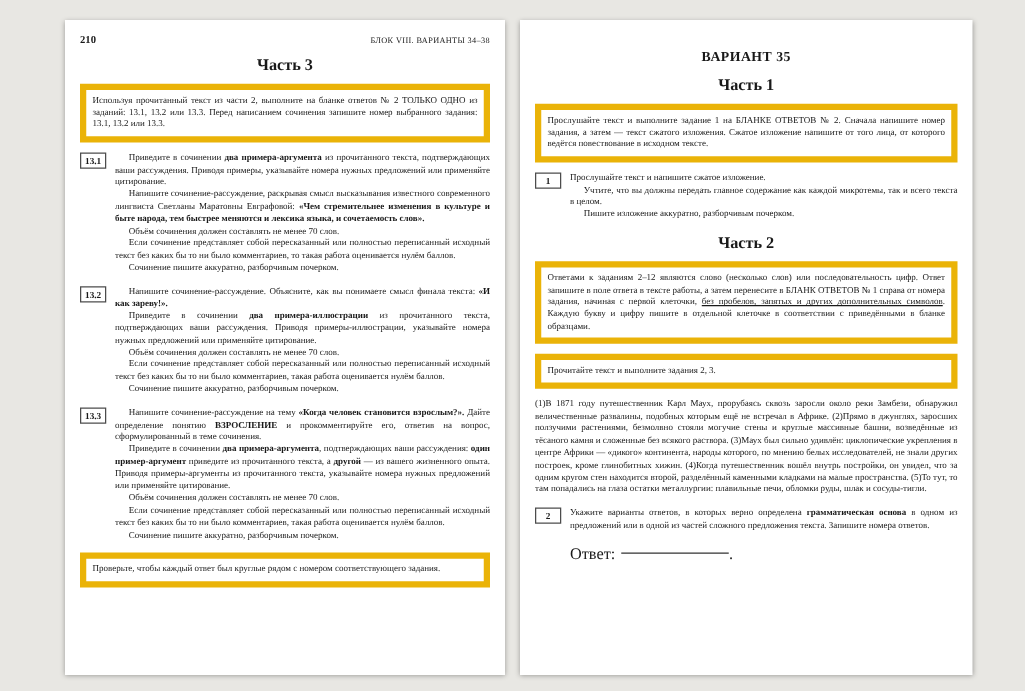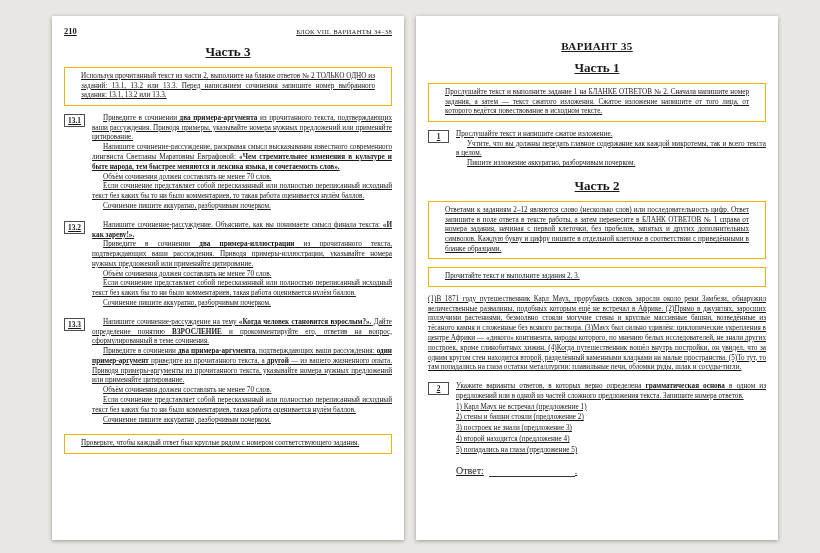--- a/index.html
+++ b/index.html
@@ -1,44 +1,44 @@
 <!DOCTYPE html>
 <html><head>
 <meta charset="utf-8">
 <style>
   html,body{margin:0;padding:0;background:#dcdbd7;}
   .canvas{position:relative;width:820px;height:553px;background:#e8e7e3;overflow:hidden;
           font-family:"Liberation Serif","DejaVu Serif",serif;color:#191919;}
   .page{position:absolute;top:16px;background:#ffffff;box-sizing:border-box;
-        padding:10px 12px;box-shadow:0 1px 4px rgba(0,0,0,.35);text-decoration:underline;}
+        padding:10px 12px;box-shadow:0 1px 4px rgba(0,0,0,.35);}
   .page-left{left:52px;width:352px;height:524px;}
   .page-right{left:416px;width:362px;height:524px;}
 
   .hdr-row{display:flex;justify-content:space-between;align-items:baseline;margin-bottom:4px;}
   .pageno{font-weight:bold;font-size:8.5px;}
   .runhead{font-size:6.6px;letter-spacing:.3px;}
 
   .part-title{text-align:center;font-weight:bold;font-size:13px;margin:8px 0 7px 0;}
   .variant-title{text-align:center;font-weight:bold;font-size:11px;margin:14px 0 4px 0;letter-spacing:.4px;}
 
-  .box{border:1px solid #eab308;padding:4px 16px;font-size:7.2px;line-height:1.34;
+  .box{border:5px solid #eab308;padding:4px 5px;font-size:7.2px;line-height:1.34;
        text-align:justify;margin:0 0 8px 0;}
   .box.single{text-align:left;}
 
   .task{display:flex;align-items:flex-start;margin:0 0 9px 0;}
   .tasknum{border:1px solid #4c4c4c;font-weight:bold;font-size:7.4px;padding:1px 3px;
            margin-right:7px;min-width:13px;text-align:center;flex:0 0 auto;}
   .taskbody{flex:1;font-size:7.2px;line-height:1.36;text-align:justify;}
   .taskbody p{margin:0;text-indent:11px;}
   .taskbody p.noindent{text-indent:0;}
 
   .passage{font-size:7.2px;line-height:1.36;text-align:justify;margin:0 0 9px 0;}
 
   .u{text-decoration:underline;}
-  .answer-row{display:flex;align-items:flex-end;margin-top:8px;font-size:10px;}
+  .answer-row{display:flex;margin-top:8px;font-size:13px;}
   .answer-blank{display:inline-block;width:86px;border-bottom:1px solid #333;height:8px;margin-left:5px;}
   .options p{margin:1px 0;text-indent:0 !important;}
 </style>
 </head>
 <body>
 
 <div class="canvas">
 
   <div class="page page-left">
 
@@ -109,27 +109,20 @@
     <div class="box"><span>Ответами к заданиям 2–12 являются слово (несколько слов) или последовательность цифр. Ответ запишите в поле ответа в тексте работы, а затем перенесите в БЛАНК ОТВЕТОВ № 1 справа от номера задания, начиная с первой клеточки, </span><span class="u">без пробелов, запятых и других дополнительных символов</span><span>. Каждую букву и цифру пишите в отдельной клеточке в соответствии с приведёнными в бланке образцами.</span></div>
 
     <div class="box single">Прочитайте текст и выполните задания 2, 3.</div>
 
     <div class="passage">(1)В 1871 году путешественник Карл Маух, прорубаясь сквозь заросли около реки Замбези, обнаружил величественные развалины, подобных которым ещё не встречал в Африке. (2)Прямо в джунглях, заросших ползучими растениями, безмолвно стояли могучие стены и круглые массивные башни, возведённые из тёсаного камня и сложенные без всякого раствора. (3)Маух был сильно удивлён: циклопические укрепления в центре Африки — «дикого» континента, народы которого, по мнению белых исследователей, не знали других построек, кроме глинобитных хижин. (4)Когда путешественник вошёл внутрь постройки, он увидел, что за одним кругом стен находится второй, разделённый каменными кладками на малые пространства. (5)То тут, то там попадались на глаза остатки металлургии: плавильные печи, обломки руды, шлак и сосуды-тигли.</div>
 
     <div class="task">
       <div class="tasknum">2</div>
       <div class="taskbody">
         <p class="noindent"><span>Укажите варианты ответов, в которых верно определена </span><b>грамматическая основа</b><span> в одном из предложений или в одной из частей сложного предложения текста. Запишите номера ответов.</span></p>
-        <div class="options">
-          <p>1) Карл Маух не встречал (предложение 1)</p>
-          <p>2) стены и башни стояли (предложение 2)</p>
-          <p>3) построек не знали (предложение 3)</p>
-          <p>4) второй находится (предложение 4)</p>
-          <p>5) попадались на глаза (предложение 5)</p>
-        </div>
         <div class="answer-row">
           <span>Ответ:</span>
           <span class="answer-blank"></span>
           <span>.</span>
         </div>
       </div>
     </div>
 
   </div>
 </div>

